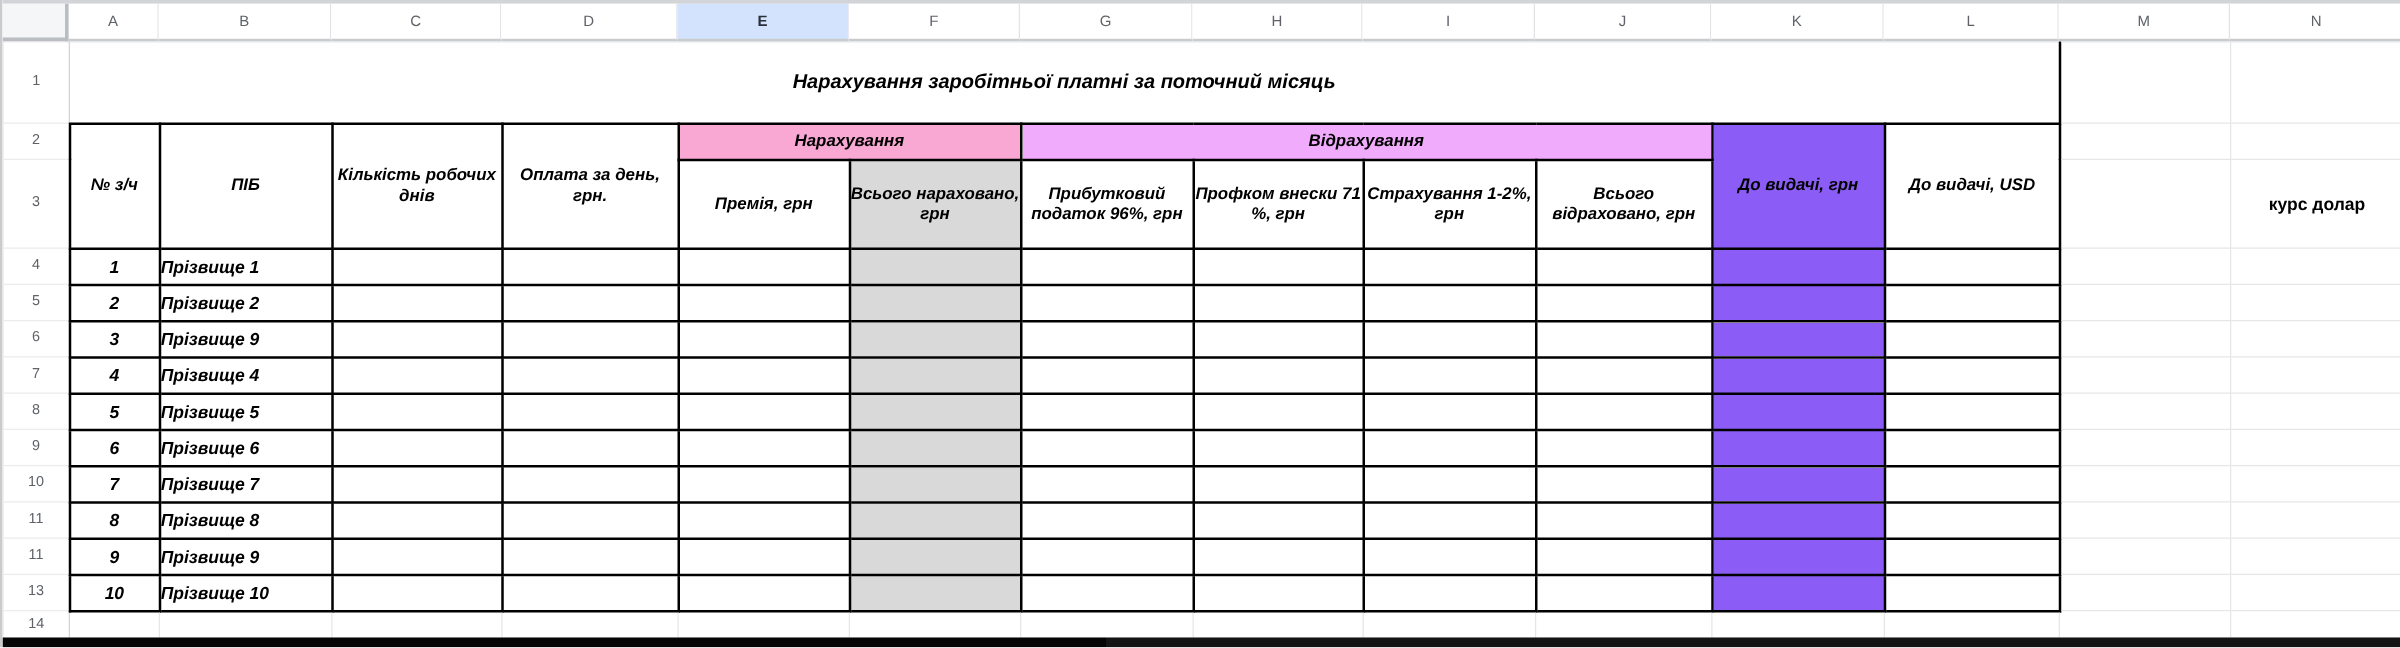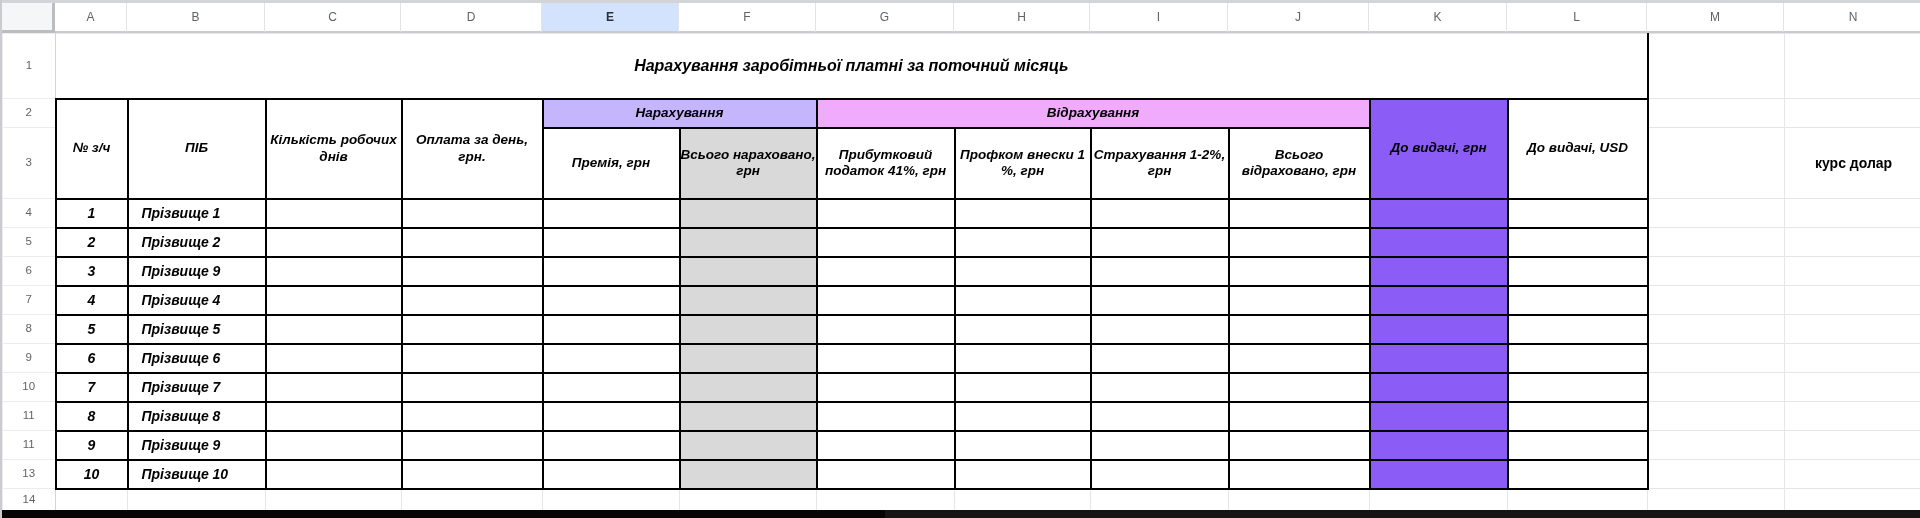--- a/index.html
+++ b/index.html
@@ -16,26 +16,26 @@
   
   table.grid{border-collapse:collapse;table-layout:fixed;width:1920px;}
   td{box-sizing:border-box;padding:0;vertical-align:middle;text-align:center;overflow:hidden;
      font-weight:bold;font-style:italic;color:#000;font-size:13.5px;line-height:1.2;}
   td.rh{font-weight:normal;font-style:normal;font-size:11.5px;color:#5f6368;background:#fff;
         border:1px solid #ececec;border-right:1px solid #d2d4d7;}
   td.k{border:2px solid #000;}
   td.lt{border:1px solid #e4e6e8;}
   td.title-cell{font-size:16px;border:2px solid #000;border-top:1px solid #e4e6e8;border-left:1px solid #e4e6e8;}
   td.kurs{font-style:normal;font-size:14px;border:1px solid #e4e6e8;}
-  .yellow{background:#c4b5fd;}
+  .yellow{background:#f9a8d4;}
   .cyan{background:#f0abfc;}
   .gray{background:#d9d9d9;font-style:italic;}
   .green{background:#8b5cf6;}
   td.num-cell{font-size:14px;}
-  td.name-cell{text-align:left;padding-left:13px;font-size:14px;}
+  td.name-cell{text-align:left;padding-left:0;font-size:14px;}
   tr.hr1{height:65px;}tr.hr2{height:29px;}tr.hr3{height:71px;}tr.hrd{height:29px;}tr.hr14{height:22px;}
   .bottombar{position:absolute;left:0;bottom:0;width:1920px;height:8px;
              background:linear-gradient(to right,#050505 0 46%,#141414 46% 100%);}
 </style>
 </head>
 <body>
 
 <div class="stage">
 
   <div class="colstrip">
@@ -94,22 +94,22 @@
       <td class="k green" rowspan="2">До видачі, грн</td>
       <td class="k" rowspan="2">До видачі, USD</td>
       <td class="lt"></td>
       <td class="lt"></td>
     </tr>
 
     <tr class="hr3">
       <td class="rh">3</td>
       <td class="k">Премія, грн</td>
       <td class="k gray">Всього нараховано, грн</td>
-      <td class="k">Прибутковий податок 41%, грн</td>
-      <td class="k">Профком внески 1 %, грн</td>
+      <td class="k">Прибутковий податок 96%, грн</td>
+      <td class="k">Профком внески 71 %, грн</td>
       <td class="k">Страхування 1-2%, грн</td>
       <td class="k">Всього відраховано, грн</td>
       <td class="lt"></td>
       <td class="kurs">курс долар</td>
     </tr>
 
     <tr class="hrd">
       <td class="rh">4</td>
       <td class="k num-cell">1</td>
       <td class="k name-cell">Прізвище 1</td>

